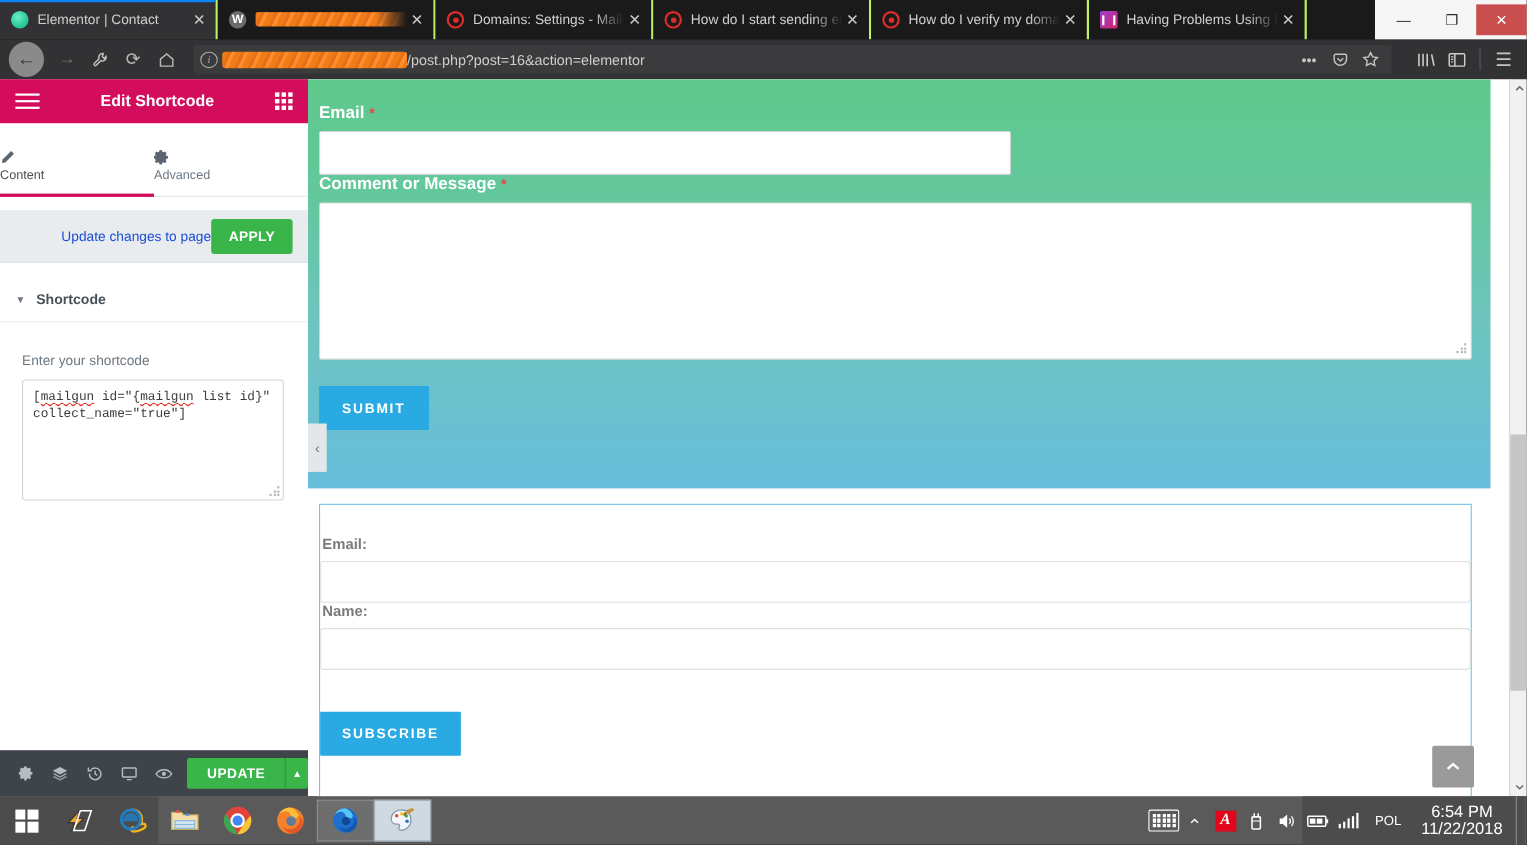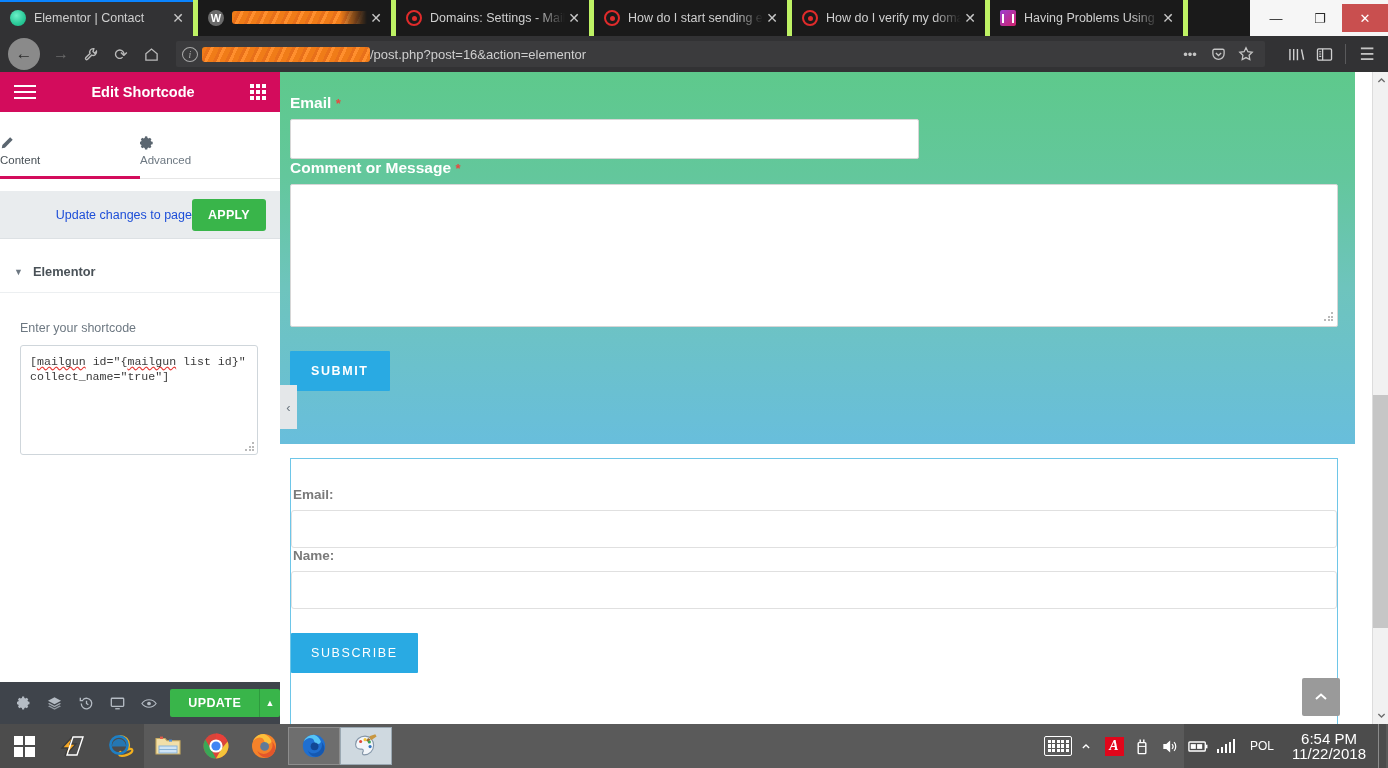--- a/index.html
+++ b/index.html
@@ -14,21 +14,21 @@
   
   .titlebar {
     position: absolute; left: 0; top: 0; width: 1388px; height: 36px;
     background: #1a1a1a; display: flex; align-items: flex-end;
   }
   .tabstrip { display: flex; height: 36px; flex: 1 1 auto; overflow: hidden; }
   .tab {
     position: relative; width: 198px; height: 36px; flex: 0 0 198px;
     background: #1a1a1a; display: flex; align-items: center;
     padding: 0 6px 0 10px; color: #cfcfcf; font-size: 12.5px;
-    border-right: 5px solid #bef264; cursor: default;
+    border-right: 2px solid #bef264; cursor: default;
   }
   .tab.active { background: #323234; }
   .tab.active::before {
     content: ""; position: absolute; left: 0; right: 0; top: 0; height: 2px;
     background: #0a84ff;
   }
   .tab .fav { flex: 0 0 16px; width: 16px; height: 16px; margin-right: 8px; position: relative; }
   .tab .label {
     flex: 1 1 auto; white-space: nowrap; overflow: hidden;
     -webkit-mask-image: linear-gradient(to right, #000 80%, transparent 100%);
@@ -216,22 +216,22 @@
     position:absolute; left:10px; top:386px; width:1048px; height:284px;
     border:1px solid #6ec6e8; background:#fff; padding:10px 0 0 0;
   }
   .sub-label { font-size:13.5px; color:#7a7a7a; font-weight:bold; padding:0 2px 8px 2px; }
   .sub-field {
     display:block; width:1046px; height:38px; border:1px solid #e0e0e0;
     border-radius:3px; outline:none; background:#fff;
   }
   .sub-row { padding: 0 0 0 0; }
   .subscribe-btn {
-    margin-top:24px; background:#29aae3; color:#fff; border:none;
-    font-size:12.5px; font-weight:normal; letter-spacing:1.6px;
+    margin-top:38px; background:#29aae3; color:#fff; border:none;
+    font-size:12.5px; font-weight:bold; letter-spacing:1.6px;
     padding:13px 20px; cursor:pointer; border-radius:1px;
   }
   .backtotop {
     position:absolute; right:32px; bottom:8px; width:38px; height:38px;
     background:#9a9a9a; color:#fff; display:flex; align-items:center;
     justify-content:center; font-size:13px; cursor:pointer; border-radius:2px;
   }
 
   
   .vscroll {
@@ -440,21 +440,21 @@
       </div>
     </div>
 
     <div class="apply-row">
       <span class="txt">Update changes to page</span>
       <button class="apply-btn">APPLY</button>
     </div>
 
     <div class="sec-head">
       <span class="caret">▼</span>
-      <span class="sec-title">Elementor</span>
+      <span class="sec-title">Shortcode</span>
     </div>
 
     <div class="field-wrap">
       <div class="field-label">Enter your shortcode</div>
       <div class="shortcode-box"><span><span>[</span><span class="sp">mailgun</span><span> id="{</span><span class="sp">mailgun</span><span> list id}"</span>
 <span>collect_name="true"]</span></span><span class="resize-grip"></span></div>
     </div>
 
     <div class="panel-spacer"></div>
 

